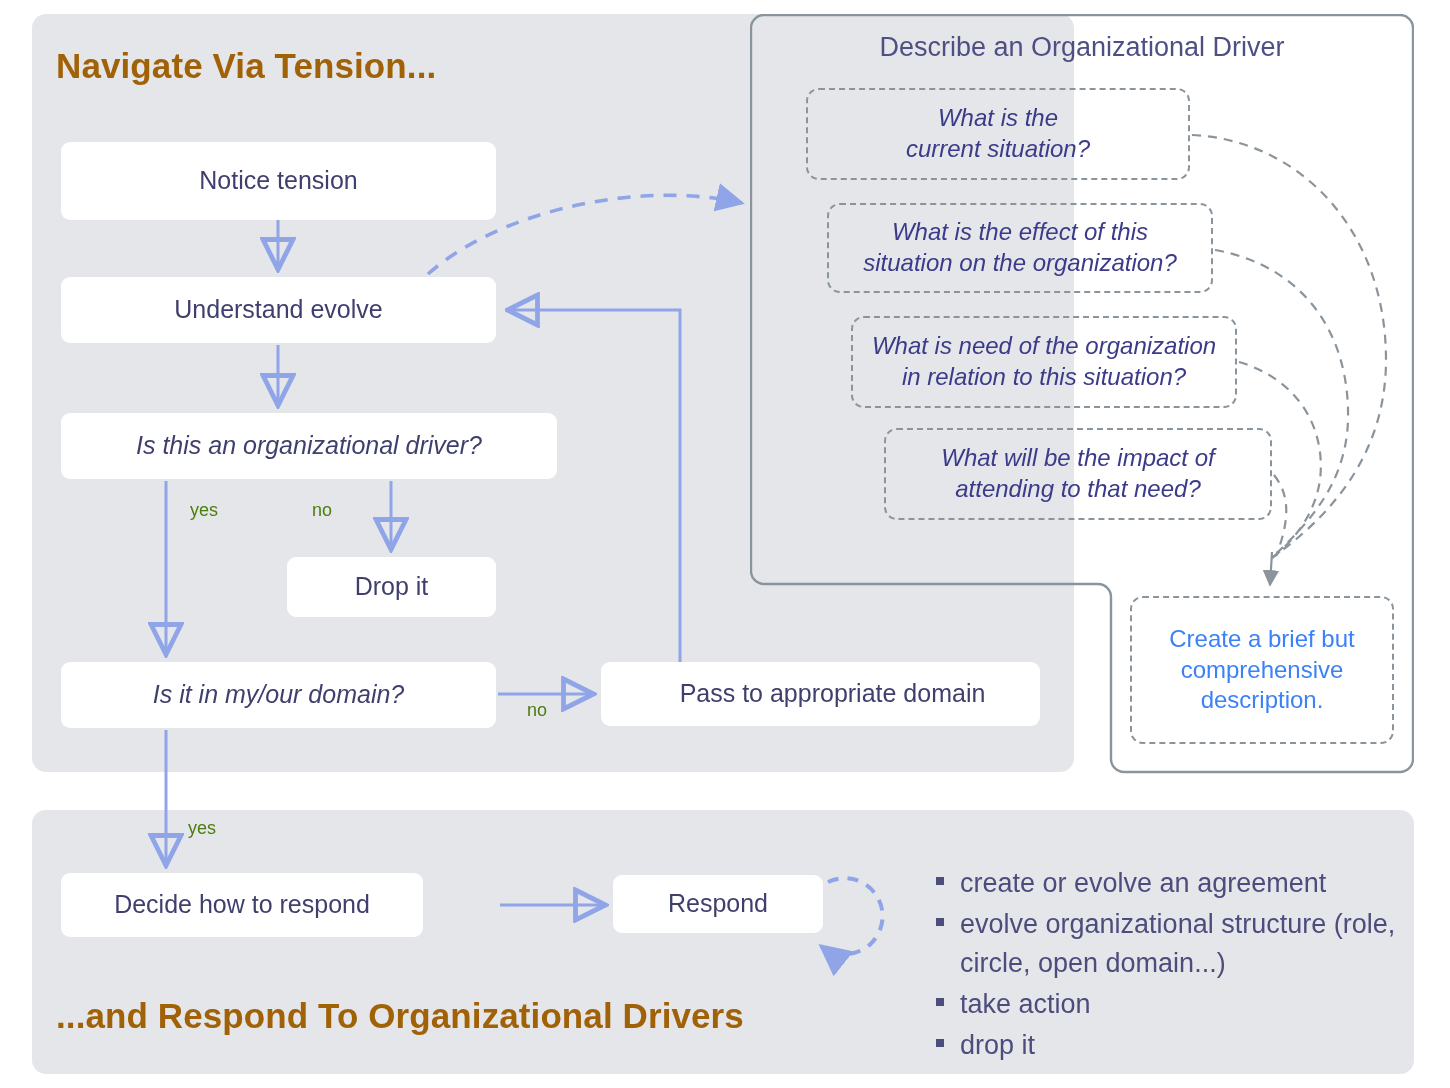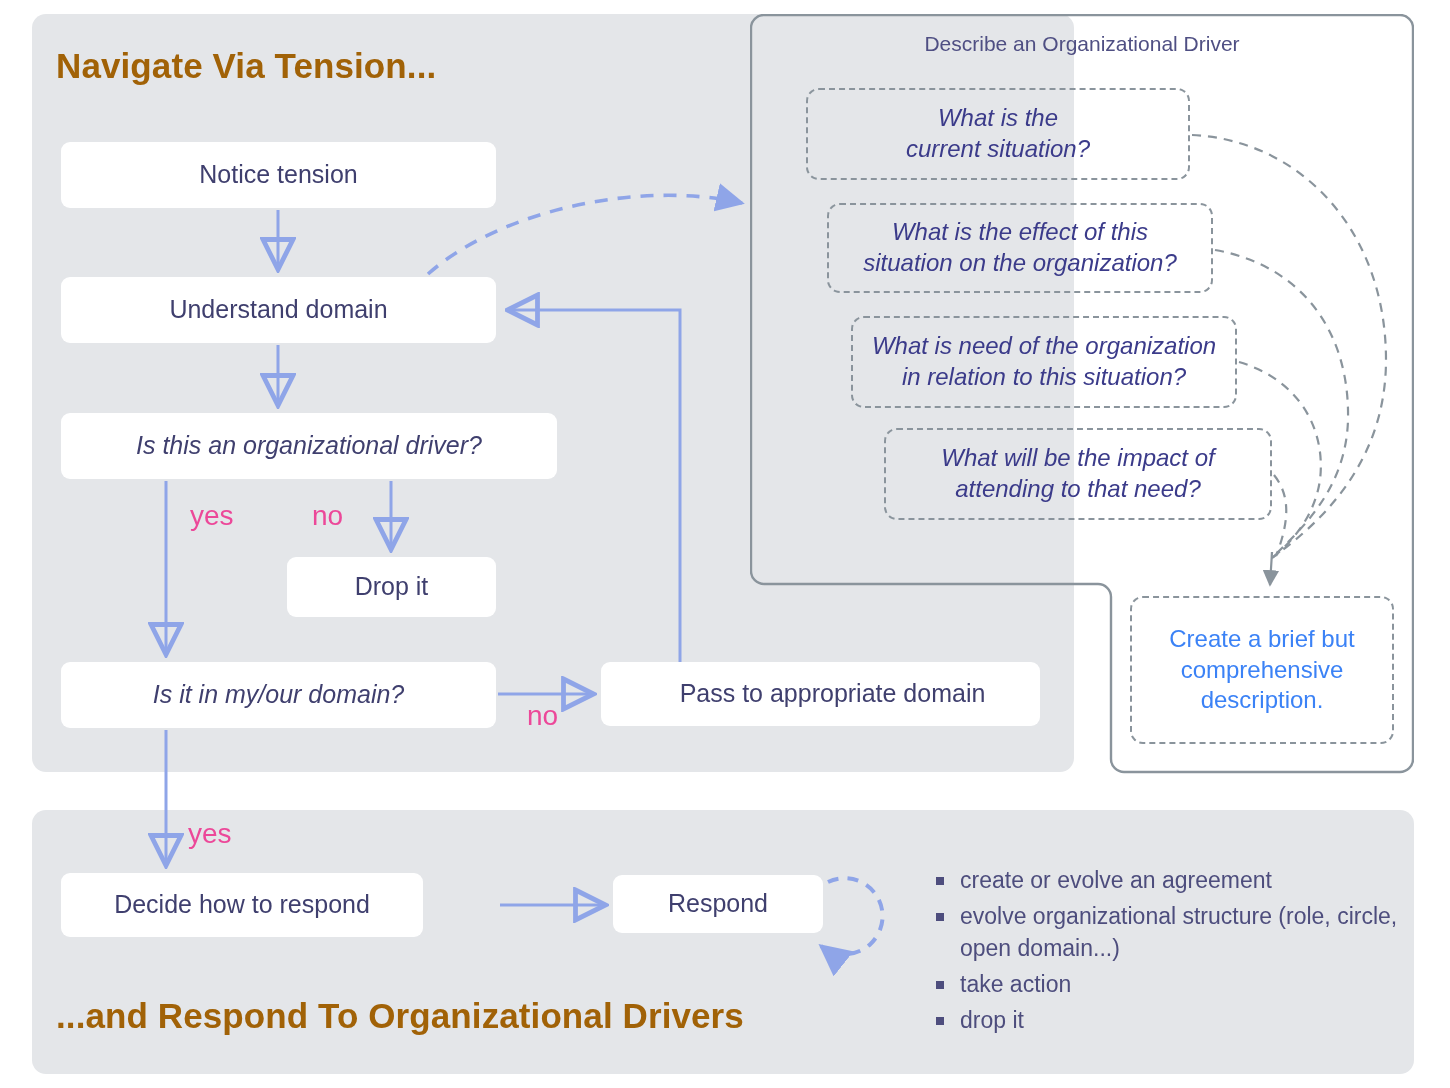--- a/index.html
+++ b/index.html
@@ -40,54 +40,54 @@
     align-items: center;
     justify-content: center;
     text-align: center;
     color: #3f3f6e;
     font-size: 25px;
     line-height: 1.25;
     padding: 4px 12px;
   }
   .node.italic { font-style: italic; }
 
-  #n-notice    { left: 61px;  top: 142px; width: 435px; height: 66px; }
+  #n-notice    { left: 61px;  top: 142px; width: 435px; height: 78px; }
   #n-understand{ left: 61px;  top: 277px; width: 435px; height: 66px; }
   #n-isorg     { left: 61px;  top: 413px; width: 496px; height: 66px; }
   #n-drop      { left: 287px; top: 557px; width: 209px; height: 60px; }
   #n-isdomain  { left: 61px;  top: 662px; width: 435px; height: 66px; }
   #n-pass      { left: 601px; top: 662px; width: 439px; height: 64px; padding-left: 36px; }
   #n-decide    { left: 61px;  top: 873px; width: 362px; height: 64px; }
   #n-respond   { left: 613px; top: 875px; width: 210px; height: 58px; }
 
   
   .edge-label {
     position: absolute;
-    font-size: 28px;
-    color: #ec4899;
+    font-size: 18px;
+    color: #4d7c0f;
     white-space: nowrap;
   }
   #lbl-yes1  { left: 190px; top: 500px; }
   #lbl-no1   { left: 312px; top: 500px; }
   #lbl-no2   { left: 527px; top: 700px; }
   #lbl-yes2  { left: 188px; top: 818px; }
 
   
   #right-panel-outline {
     position: absolute;
     left: 750px; top: 14px;
     width: 664px; height: 760px;
     pointer-events: none;
   }
   #right-title {
     position: absolute;
     left: 750px; top: 32px;
     width: 664px;
     text-align: center;
-    font-size: 21px;
+    font-size: 27px;
     color: #4f4f83;
   }
 
   
   .dbox {
     position: absolute;
     border: 2px dashed #8a949c;
     border-radius: 13px;
     background: transparent;
     display: flex;
@@ -108,21 +108,21 @@
     left: 1130px; top: 596px; width: 264px; height: 148px;
     font-style: normal; font-size: 24px; color: #3b82f6;
   }
 
   
   #bullets {
     position: absolute;
     left: 930px; top: 864px;
     width: 470px;
     color: #4d4d7d;
-    font-size: 23px;
+    font-size: 27px;
     line-height: 1.42;
   }
   #bullets li {
     list-style: none;
     position: relative;
     padding-left: 30px;
     margin-bottom: 3px;
   }
   #bullets li::before {
     content: "";
@@ -195,21 +195,21 @@
       <path d="M 1274,475 C 1290,495 1290,520 1276,556"></path>
     </g>
     <path d="M 1272,552 L 1270,585" fill="none" stroke="#8a949c" stroke-width="2.2" marker-end="url(#mk-solid-gray)"></path>
   </svg>
 
   <div class="panel-title" id="title-top">Navigate Via Tension...</div>
   <div class="panel-title" id="title-bottom">...and Respond To Organizational Drivers</div>
   <div id="right-title">Describe an Organizational Driver</div>
 
   <div class="node" id="n-notice">Notice tension</div>
-  <div class="node" id="n-understand">Understand domain</div>
+  <div class="node" id="n-understand">Understand evolve</div>
   <div class="node italic" id="n-isorg">Is this an organizational driver?</div>
   <div class="node" id="n-drop">Drop it</div>
   <div class="node italic" id="n-isdomain">Is it in my/our domain?</div>
   <div class="node" id="n-pass">Pass to appropriate domain</div>
   <div class="node" id="n-decide">Decide how to respond</div>
   <div class="node" id="n-respond">Respond</div>
 
   <div class="edge-label" id="lbl-yes1">yes</div>
   <div class="edge-label" id="lbl-no1">no</div>
   <div class="edge-label" id="lbl-no2">no</div>

